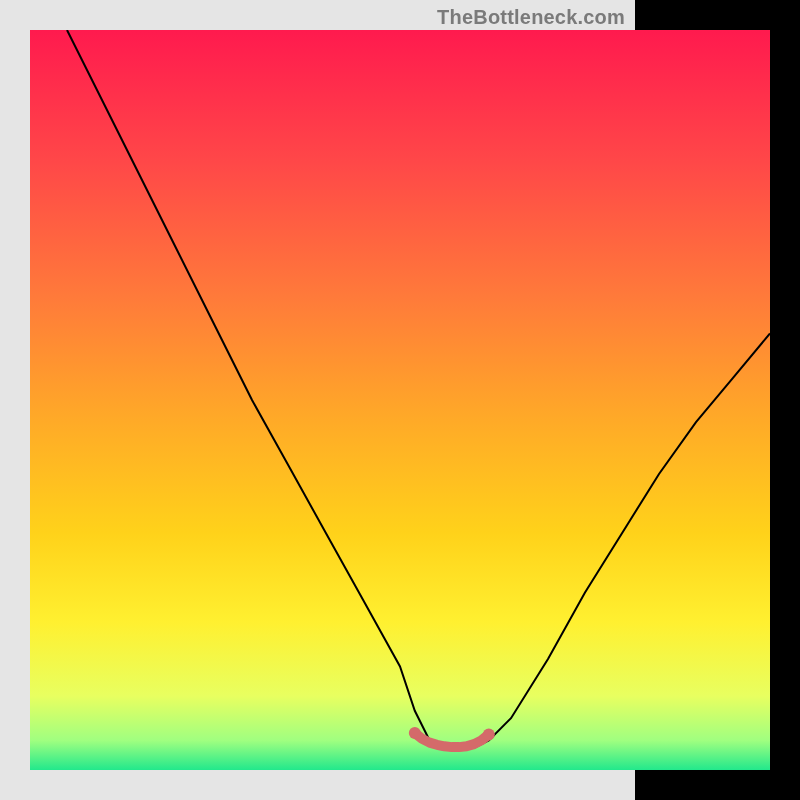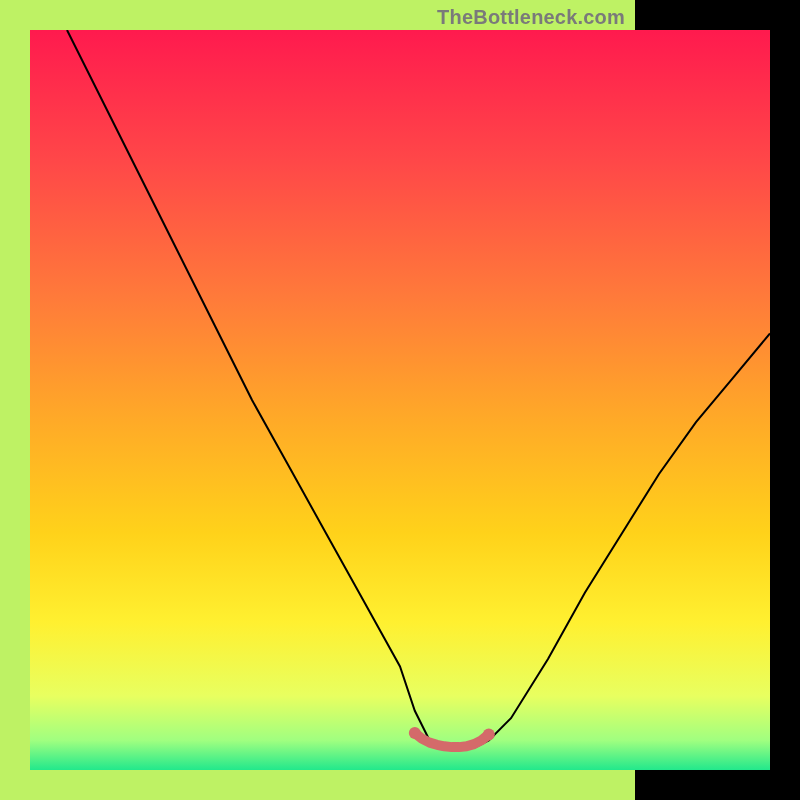--- a/index.html
+++ b/index.html
@@ -1,17 +1,17 @@
 <!DOCTYPE html>
 <html><head>
 <meta charset="utf-8">
 <style>
 * { margin: 0; padding: 0; box-sizing: border-box; }
 html, body { width: 800px; height: 800px; overflow: hidden; background: #000; }
-.frame { width: 635px; height: 800px; background: #bef264; position: relative; }
+.frame { width: 635px; height: 800px; background: #e5e5e5; position: relative; }
 .plot-area { position: absolute; left: 30px; top: 30px; width: 740px; height: 740px; }
 .gradient-bg { position: absolute; inset: 0; }
 .curve-layer { position: absolute; inset: 0; }
 .watermark {
   position: absolute;
   top: 6px;
   right: 10px;
   font: 600 20px Arial, sans-serif;
   color: #7a7a7a;
   letter-spacing: 0.2px;

